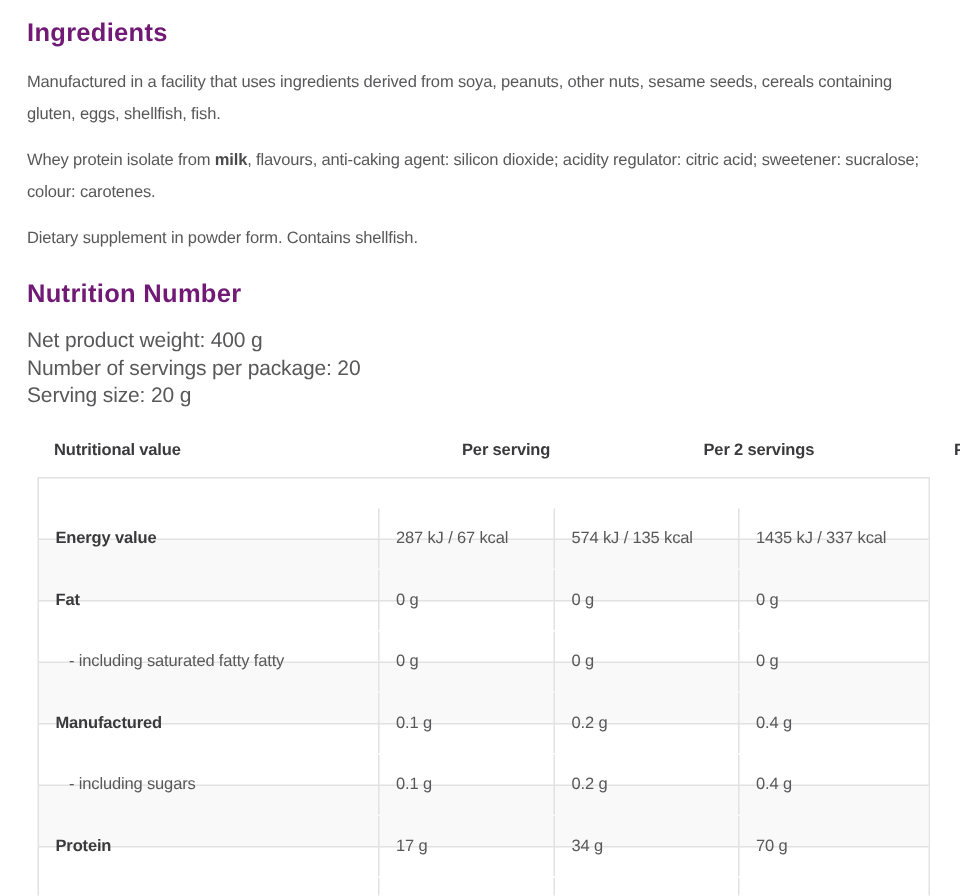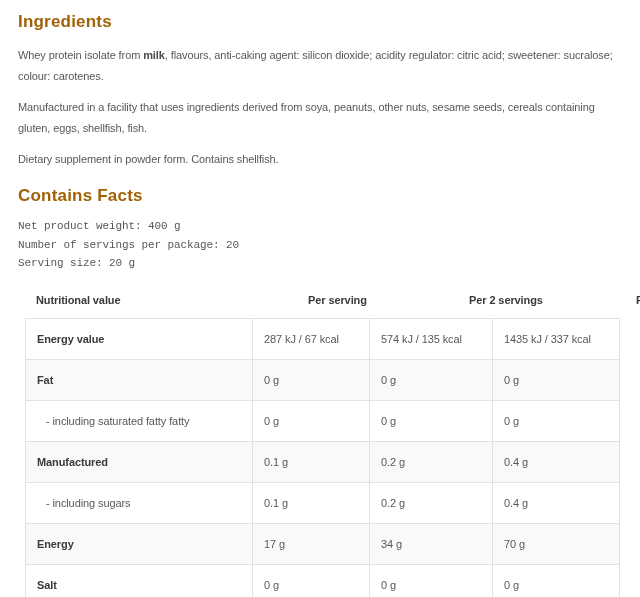--- a/index.html
+++ b/index.html
@@ -12,44 +12,43 @@
     color: #58585a;
     overflow: hidden;
   }
   .wrap { padding: 10px 18px 0 18px; }
 
   .section-heading {
     margin: 0;
     font-size: 17px;
     line-height: 24px;
     font-weight: 700;
-    color: #a16207;
+    color: #701a75;
     letter-spacing: 0.2px;
   }
   #nutrition-heading { margin-top: 14px; }
 
   .para {
     margin: 11px 0 0 0;
     font-size: 11px;
     line-height: 21px;
     letter-spacing: -0.1px;
     color: #58585a;
     max-width: 606px;
   }
   .para b { font-weight: 700; color: #4a4a4c; }
   .para + .para { margin-top: 10px; }
 
   .meta { margin-top: 9px; }
   .meta-line {
     margin: 0;
-    font-size: 11px;
+    font-size: 14px;
     line-height: 18.5px;
     letter-spacing: -0.1px;
     color: #58585a;
-    font-family: Liberation Mono, monospace;
   }
 
   .ntable { margin: 10px 0 0 7px; width: 595px; font-size: 11px; }
 
   .t-head {
     display: grid;
     grid-template-columns: 228px 117px 123px 127px;
     height: 35px;
     align-items: center;
     gap: 44px;
@@ -72,40 +71,41 @@
   .t-row:last-child { border-bottom: none; }
   .t-row:nth-child(even) { background: #f9f9f9; }
 
   .t-row .cell {
     display: flex;
     align-items: center;
     padding-left: 11px;
     height: 100%;
     color: #58585a;
     letter-spacing: -0.1px;
+    margin-top: 20px;
   }
   .t-row .cell:not(:last-child) { border-right: 1px solid #e2e2e2; }
 
   .t-row .label { font-weight: 700; color: #3a3a3c; }
   .t-row.sub .label { font-weight: 400; color: #58585a; padding-left: 20px; }
 </style>
 </head>
 <body>
 
 <div class="wrap">
 
   <h2 class="section-heading" id="ingredients-heading">Ingredients</h2>
 
+  <p class="para">Manufactured in a facility that uses ingredients derived from soya, peanuts, other nuts, sesame seeds, cereals containing gluten, eggs, shellfish, fish.</p>
+
   <p class="para"><span>Whey protein isolate from </span><b>milk</b><span>, flavours, anti-caking agent: silicon dioxide; acidity regulator: citric acid; sweetener: sucralose; colour: carotenes.</span></p>
-
-  <p class="para">Manufactured in a facility that uses ingredients derived from soya, peanuts, other nuts, sesame seeds, cereals containing gluten, eggs, shellfish, fish.</p>
 
   <p class="para">Dietary supplement in powder form. Contains shellfish.</p>
 
-  <h2 class="section-heading" id="nutrition-heading">Contains Facts</h2>
+  <h2 class="section-heading" id="nutrition-heading">Nutrition Number</h2>
 
   <div class="meta">
     <p class="meta-line">Net product weight: 400 g</p>
     <p class="meta-line">Number of servings per package: 20</p>
     <p class="meta-line">Serving size: 20 g</p>
   </div>
 
   <div class="ntable">
 
     <div class="t-head">
@@ -146,21 +146,21 @@
       </div>
 
       <div class="t-row sub">
         <div class="cell label">- including sugars</div>
         <div class="cell">0.1 g</div>
         <div class="cell">0.2 g</div>
         <div class="cell">0.4 g</div>
       </div>
 
       <div class="t-row">
-        <div class="cell label">Energy</div>
+        <div class="cell label">Protein</div>
         <div class="cell">17 g</div>
         <div class="cell">34 g</div>
         <div class="cell">70 g</div>
       </div>
 
       <div class="t-row">
         <div class="cell label">Salt</div>
         <div class="cell">0 g</div>
         <div class="cell">0 g</div>
         <div class="cell">0 g</div>

